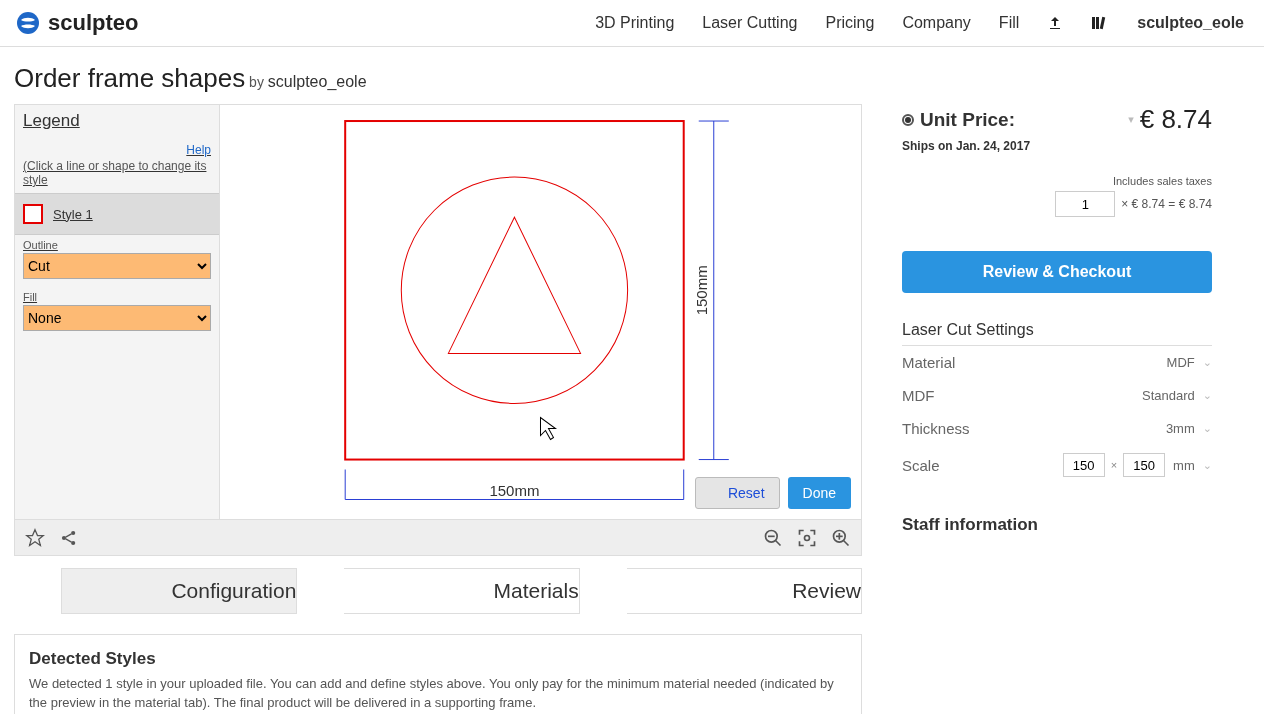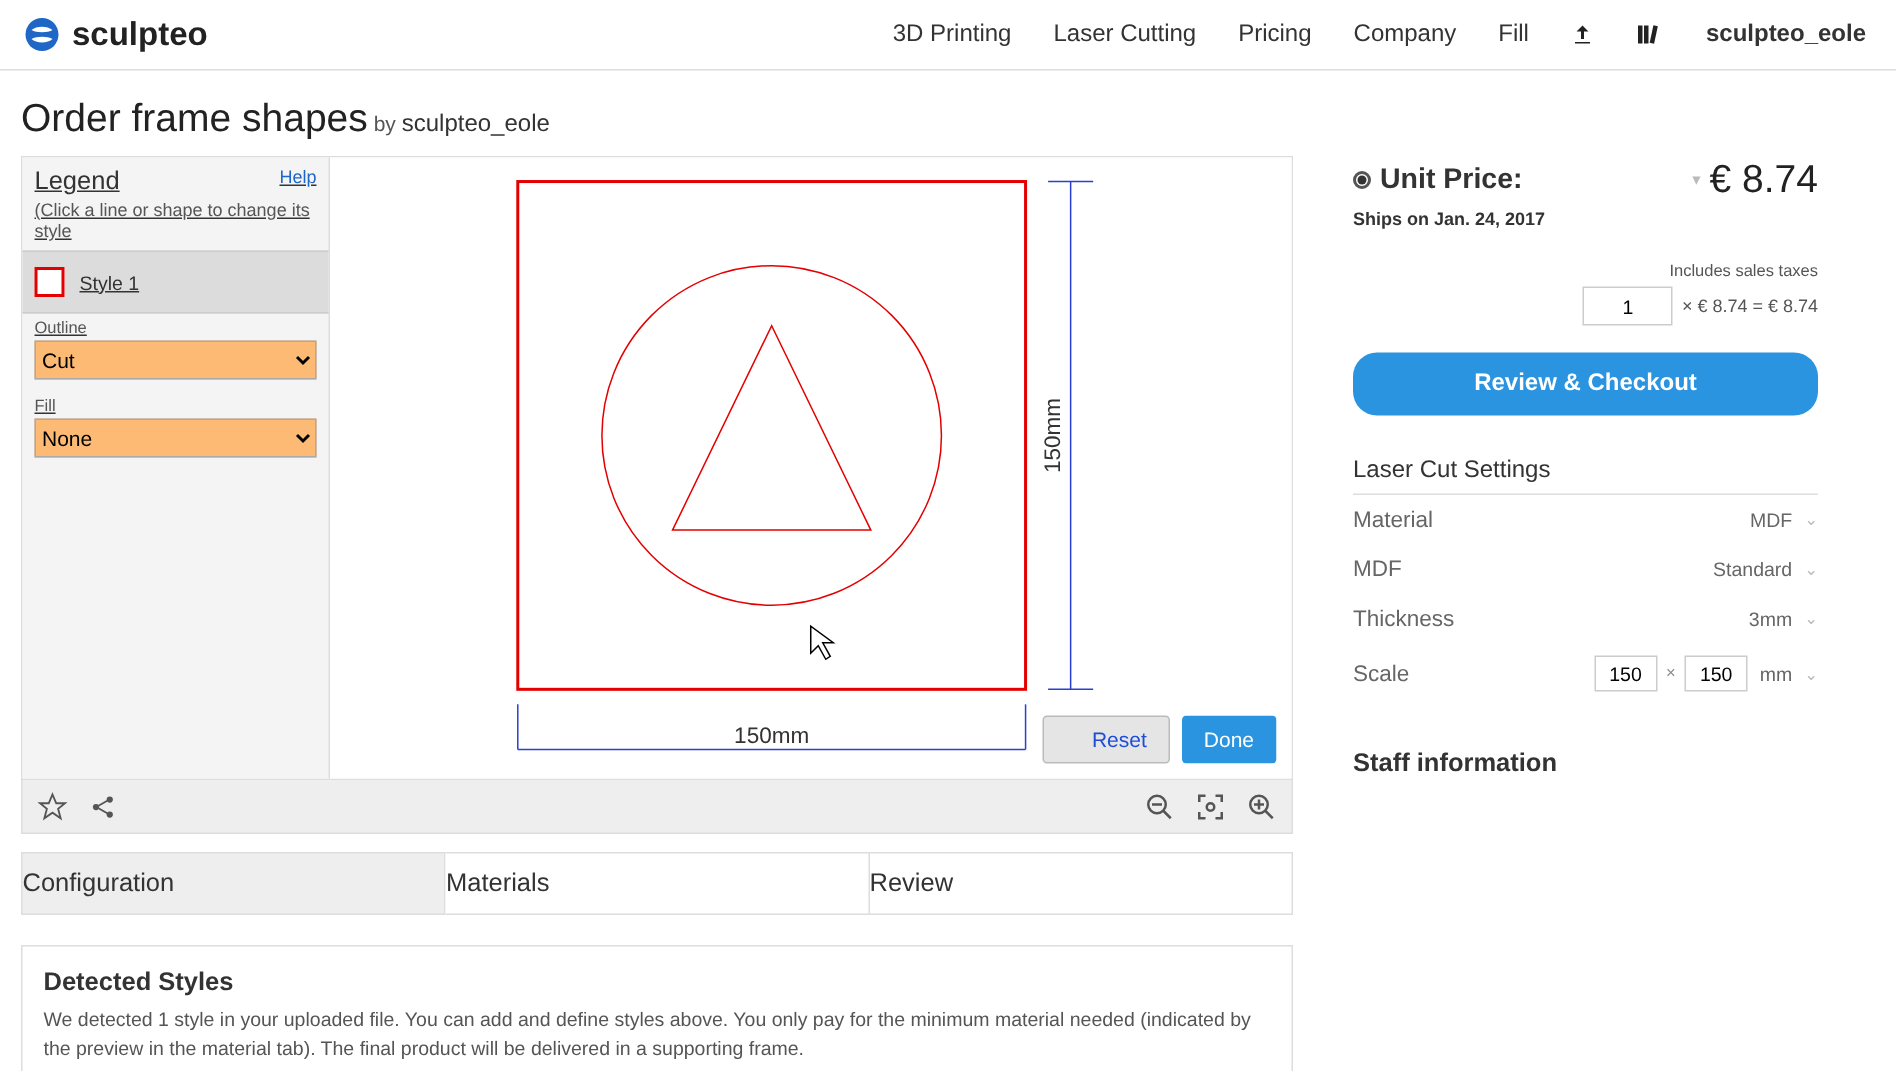--- a/index.html
+++ b/index.html
@@ -26,21 +26,21 @@
 .layout { display: flex; gap: 40px; padding: 0 14px 20px; align-items: flex-start; }
 .left-col { width: 848px; }
 .right-col { width: 310px; }
 
 
 .viewer { border: 1px solid #ddd; position: relative; display: flex; height: 416px; text-decoration: underline; }
 .legend-panel { width: 205px; background: #f4f4f4; border-right: 1px solid #ddd; display: flex; flex-direction: column; }
 .legend-header { padding: 6px 8px; }
 .legend-top { display: flex; justify-content: space-between; align-items: flex-start; }
 .legend-title { font-size: 17px; font-weight: 400; }
-.legend-help { color: #1e67c7; font-size: 12px; cursor: pointer; }
+.legend-help { color: #1e67c7; font-size: 12px; cursor: pointer; margin-top: 32px; }
 .legend-hint { font-size: 12px; color: #555; margin-top: 2px; }
 .style-row { display: flex; align-items: center; gap: 10px; background: #dcdcdc; padding: 10px 8px; border-top: 1px solid #ccc; border-bottom: 1px solid #ccc; }
 .style-swatch { width: 20px; height: 20px; border: 2px solid #e40000; background: #fff; }
 .style-label { font-size: 13px; }
 .field-group { padding: 4px 8px 8px; }
 .field-label { font-size: 11px; color: #555; }
 .field-select { width: 100%; height: 26px; font-size: 14px; border: 1px solid #aaa; background: #fdba74; margin-top: 2px; }
 
 
 .canvas-area { flex: 1; position: relative; background: #fff; }
@@ -51,21 +51,21 @@
 .btn-done { background: #2a94e0; color: #fff; }
 
 
 .viewer-toolbar { display: flex; align-items: center; background: #eee; border: 1px solid #ddd; border-top: none; height: 36px; padding: 0 10px; }
 .toolbar-left { display: flex; gap: 14px; }
 .toolbar-right { margin-left: auto; display: flex; gap: 14px; }
 .tbicon { width: 20px; height: 20px; cursor: pointer; color: #555; }
 
 
 .tabs { display: flex; margin-top: 12px; }
-.tab { flex: 1; text-align: left; padding: 10px 0; border: 1px solid #ddd; font-size: 17px; color: #333; background: #fff; cursor: pointer; }
+.tab { flex: 1; text-align: right; padding: 10px 0; border: 1px solid #ddd; font-size: 21px; color: #333; background: #fff; cursor: pointer; margin-left: 47px; }
 .tab.active { background: #eee; }
 .tab + .tab { border-left: none; }
 
 
 .detected-box { border: 1px solid #ddd; margin-top: 20px; padding: 14px 14px 16px; }
 .detected-title { font-size: 17px; font-weight: 700; margin-bottom: 6px; }
 .detected-text { font-size: 13px; color: #555; line-height: 1.45; }
 
 
 .price-row { display: flex; align-items: center; justify-content: space-between; }
@@ -73,21 +73,21 @@
 .radio-dot { width: 12px; height: 12px; border-radius: 50%; border: 2px solid #555; display:inline-flex; align-items:center; justify-content:center; }
 .radio-dot::after { content:""; width:6px;height:6px;border-radius:50%;background:#333; }
 .price-label { font-size: 19px; font-weight: 700; }
 .price-value { font-size: 26px; font-weight: 400; color: #222; }
 .price-chevron { font-size: 11px; color: #bbb; margin-right: 6px; }
 .ships { font-size: 12px; font-weight: 700; margin-top: 4px; }
 .tax-note { font-size: 11px; color: #555; text-align: right; margin-top: 22px; }
 .qty-row { display: flex; justify-content: flex-end; align-items: center; gap: 6px; margin-top: 4px; }
 .qty-input { width: 60px; height: 26px; text-align: center; border: 1px solid #ccc; font-size: 13px; }
 .qty-calc { font-size: 12px; color: #555; }
-.checkout-btn { width: 100%; margin-top: 18px; padding: 12px 14px; background: #2a94e0; color: #fff; border: none; border-radius: 16px; font-size: 16px; font-weight: 700; cursor: pointer; }
+.checkout-btn { width: 100%; margin-top: 34px; padding: 12px 14px; background: #2a94e0; color: #fff; border: none; border-radius: 4px; font-size: 16px; font-weight: 700; cursor: pointer; }
 .settings-title { font-size: 16px; margin-top: 28px; padding-bottom: 6px; border-bottom: 1px solid #ddd; }
 .setting-row { display: flex; align-items: center; justify-content: space-between; padding: 8px 0; font-size: 15px; color: #666; }
 .setting-value { font-size: 13px; color: #666; display: flex; align-items: center; gap: 8px; }
 .setting-chevron { font-size: 11px; color: #bbb; }
 .scale-inputs { display: flex; align-items: center; gap: 6px; }
 .scale-input { width: 42px; height: 24px; text-align: center; border: 1px solid #ccc; font-size: 13px; }
 .scale-x { font-size: 11px; color: #888; }
 .scale-unit { font-size: 13px; color: #666; }
 .staff-title { font-size: 17px; font-weight: 700; margin-top: 30px; }
 

